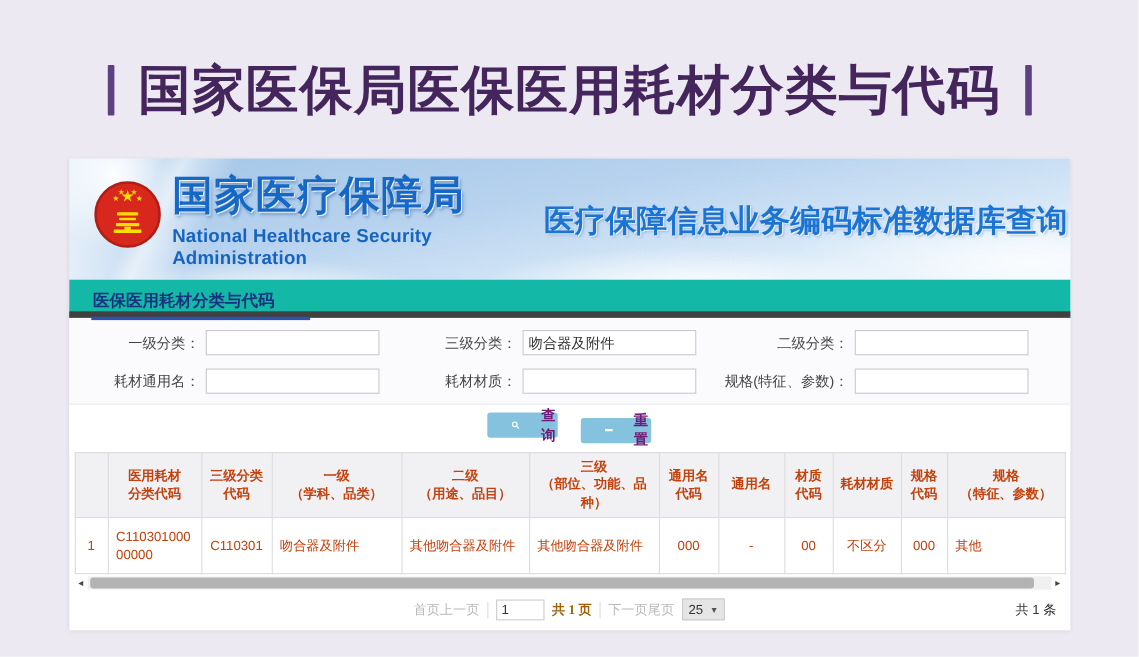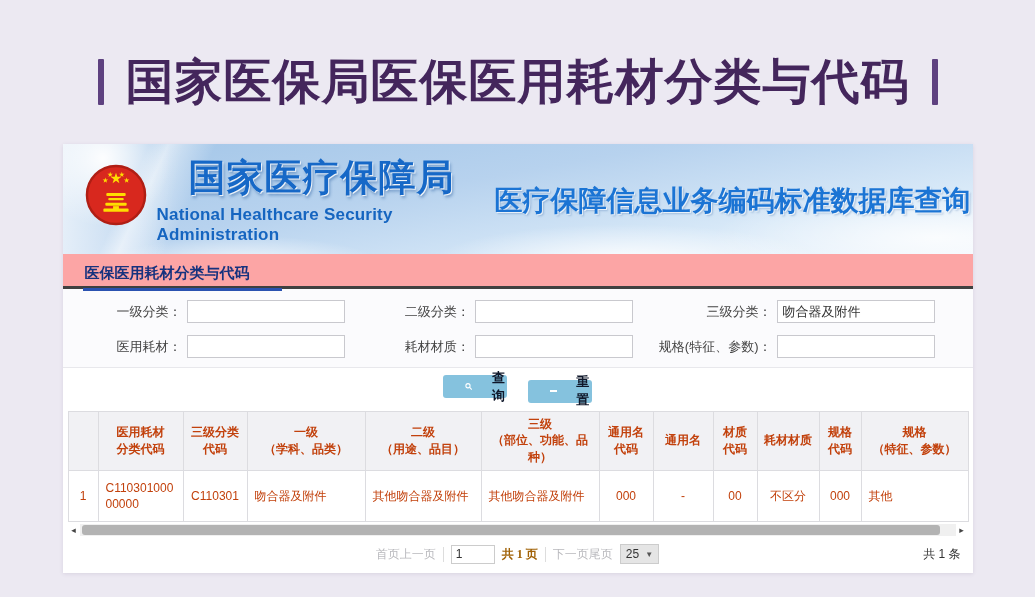--- a/index.html
+++ b/index.html
@@ -21,42 +21,42 @@
       linear-gradient(100deg, rgba(255,255,255,.75) 0%, rgba(255,255,255,0) 13%),
       linear-gradient(115deg, rgba(255,255,255,0) 9%, rgba(255,255,255,.55) 11%, rgba(255,255,255,0) 16%),
       radial-gradient(ellipse 280px 55px at 62% 108%, rgba(255,255,255,.95), rgba(255,255,255,0) 70%),
       radial-gradient(ellipse 320px 70px at 96% 85%, rgba(255,255,255,.8), rgba(255,255,255,0) 70%),
       radial-gradient(ellipse 200px 45px at 20% 112%, rgba(255,255,255,.85), rgba(255,255,255,0) 70%),
       linear-gradient(170deg, #a3c6e8 0%, #b7d2ee 40%, #d8e9f8 75%, #edf5fc 100%);
   }
   .emblem { width:62px; height:62px; margin:-8px 0 0 22px; flex:0 0 auto; }
   .org-block { margin-left:10px; }
   .org-cn { font-size:37px; font-weight:bold; color:#1668c7; letter-spacing:1px; white-space:nowrap;
-            text-shadow:1px 1px 0 rgba(255,255,255,.85), 2px 3px 3px rgba(25,80,150,.4);text-align:center; }
+            text-shadow:1px 1px 0 rgba(255,255,255,.85), 2px 3px 3px rgba(25,80,150,.4); }
   .org-en { font-size:17px; font-weight:bold; color:#1565c0; margin-top:2px; letter-spacing:.2px; }
   .sys-title { font-size:28px; font-weight:bold; color:#1b74d4; margin:4px 2px 0 8px; white-space:nowrap;
                text-shadow:1px 1px 0 rgba(255,255,255,.75), 2px 2px 2px rgba(25,80,150,.25); }
 
   
-  .tabbar { height:35px; background:#fca5a5; border-bottom:3px solid #404040;font-family:Liberation Serif, serif; }
+  .tabbar { height:35px; background:#14b8a6; border-bottom:6px solid #404040;font-family:Liberation Serif, serif; }
   .tab { display:inline-block; margin-left:20px; padding:10px 32px 5px 2px; font-size:15px; font-weight:bold;
          color:#16327e; border-bottom:3px solid #2a52b0; cursor:pointer; white-space:nowrap; }
 
   
   .form-area { background:#fbfbfd; border-bottom:1px solid #e8e8ec; padding:11px 38px 9px 6px; }
   .form-grid { display:grid; grid-template-columns:1fr 1fr 1.05fr; row-gap:8px; column-gap:6px;gap:12px; }
   .field { display:flex; align-items:center; justify-content:flex-end; }
   .field label { font-size:13px; color:#444; margin-right:5px; white-space:nowrap; }
   .field input { width:158px; height:23px; border:1px solid #c9c9ce; background:#fff; font-size:13px;
                  padding:0 5px; color:#333; font-family:"Liberation Sans", sans-serif; }
 
   
   .btnrow { text-align:center; padding:7px 0 8px; background:#fff; }
   .btn { display:inline-flex; align-items:center; justify-content:center; gap:17px; width:64px; height:23px;
-         background:#85c2de; color:#0f172a; border:none; border-radius:3px; font-size:13px; margin:0 8px;
+         background:#85c2de; color:#701a75; border:none; border-radius:3px; font-size:13px; margin:0 8px;
          cursor:pointer; font-family:"Liberation Sans", sans-serif; font-weight:bold;padding-left:22px; }
   .minus-glyph { display:inline-block; width:10px; height:2px; background:#fff; }
 
   
   .table-zone { margin:0 5px; }
   table { width:100%; border-collapse:collapse; table-layout:fixed; font-size:12px; color:#c2410c; }
   th { background:#f1f1f4; border:1px solid #dcdce0; font-weight:bold; text-align:center;
        padding:4px 2px; white-space:pre-line; line-height:1.4; }
   td { background:#fff; border:1px solid #dcdce0; text-align:center; padding:9px 4px; line-height:1.35; }
   td.al { text-align:left; padding-left:7px; }
@@ -124,29 +124,29 @@
       <span class="tab">医保医用耗材分类与代码</span>
     </div>
 
     <div class="form-area">
       <div class="form-grid">
         <div class="field">
           <label>一级分类：</label>
           <input value="" style="">
         </div>
         <div class="field">
-          <label>二级分类：</label>
-          <input value="" style="">
-        </div>
-        <div class="field">
           <label>三级分类：</label>
           <input value="吻合器及附件" style="">
         </div>
         <div class="field">
-          <label>医用耗材：</label>
+          <label>二级分类：</label>
+          <input value="" style="">
+        </div>
+        <div class="field">
+          <label>耗材通用名：</label>
           <input value="" style="">
         </div>
         <div class="field">
           <label>耗材材质：</label>
           <input value="" style="">
         </div>
         <div class="field">
           <label>规格(特征、参数)：</label>
           <input value="" style="">
         </div>

